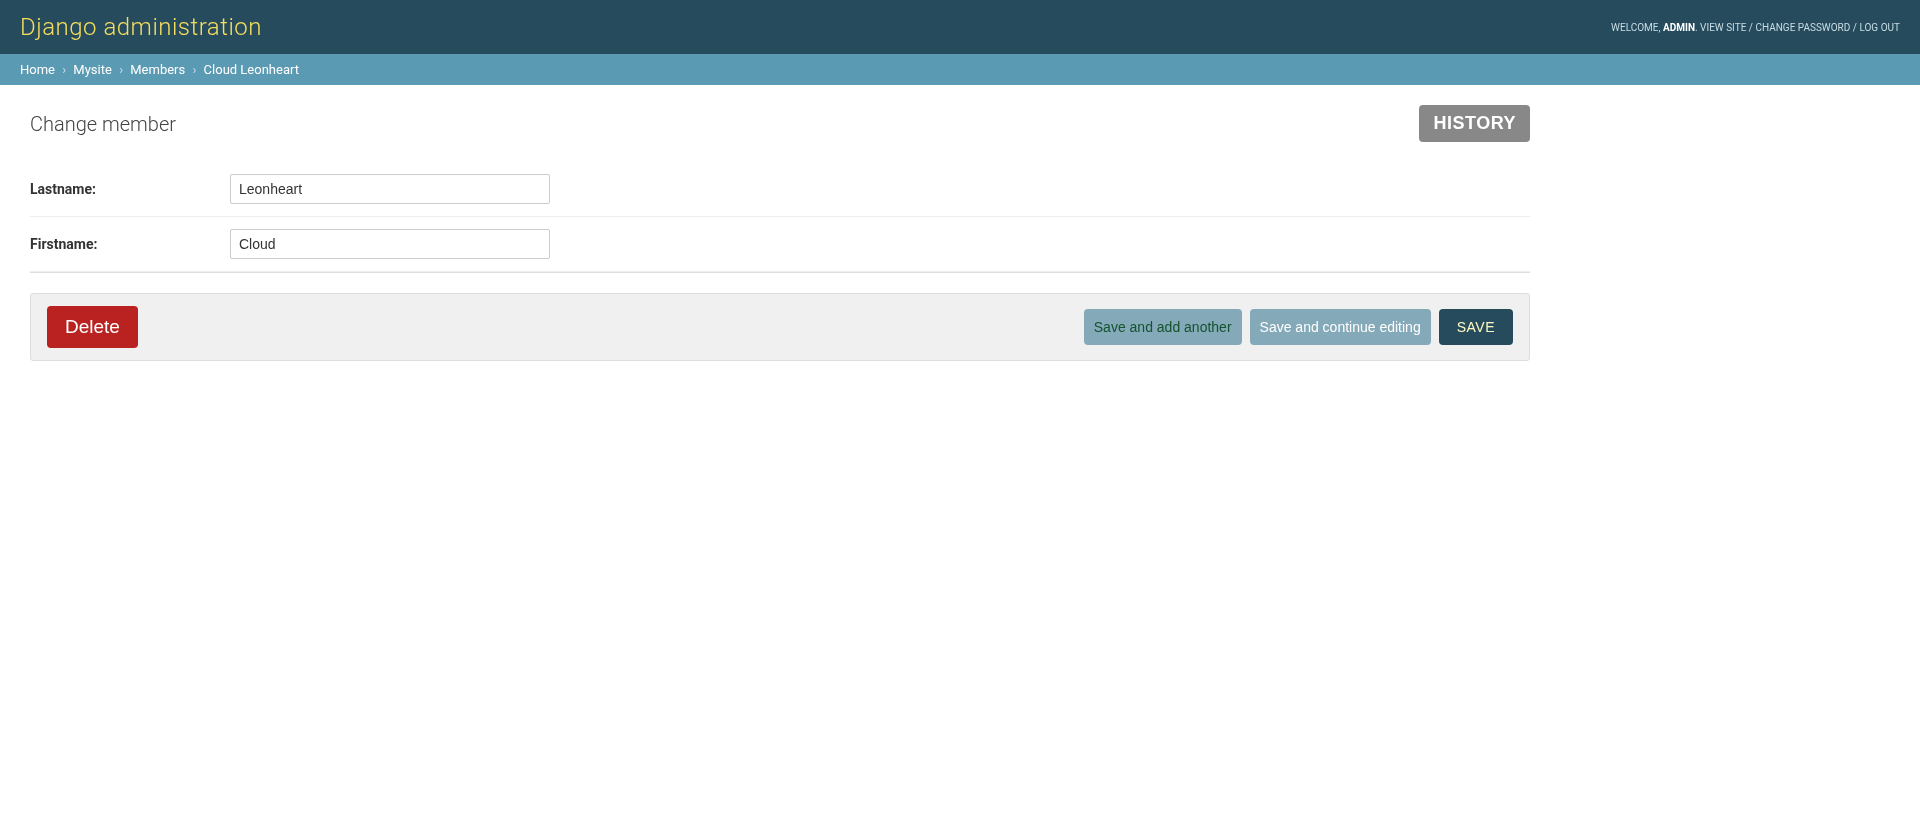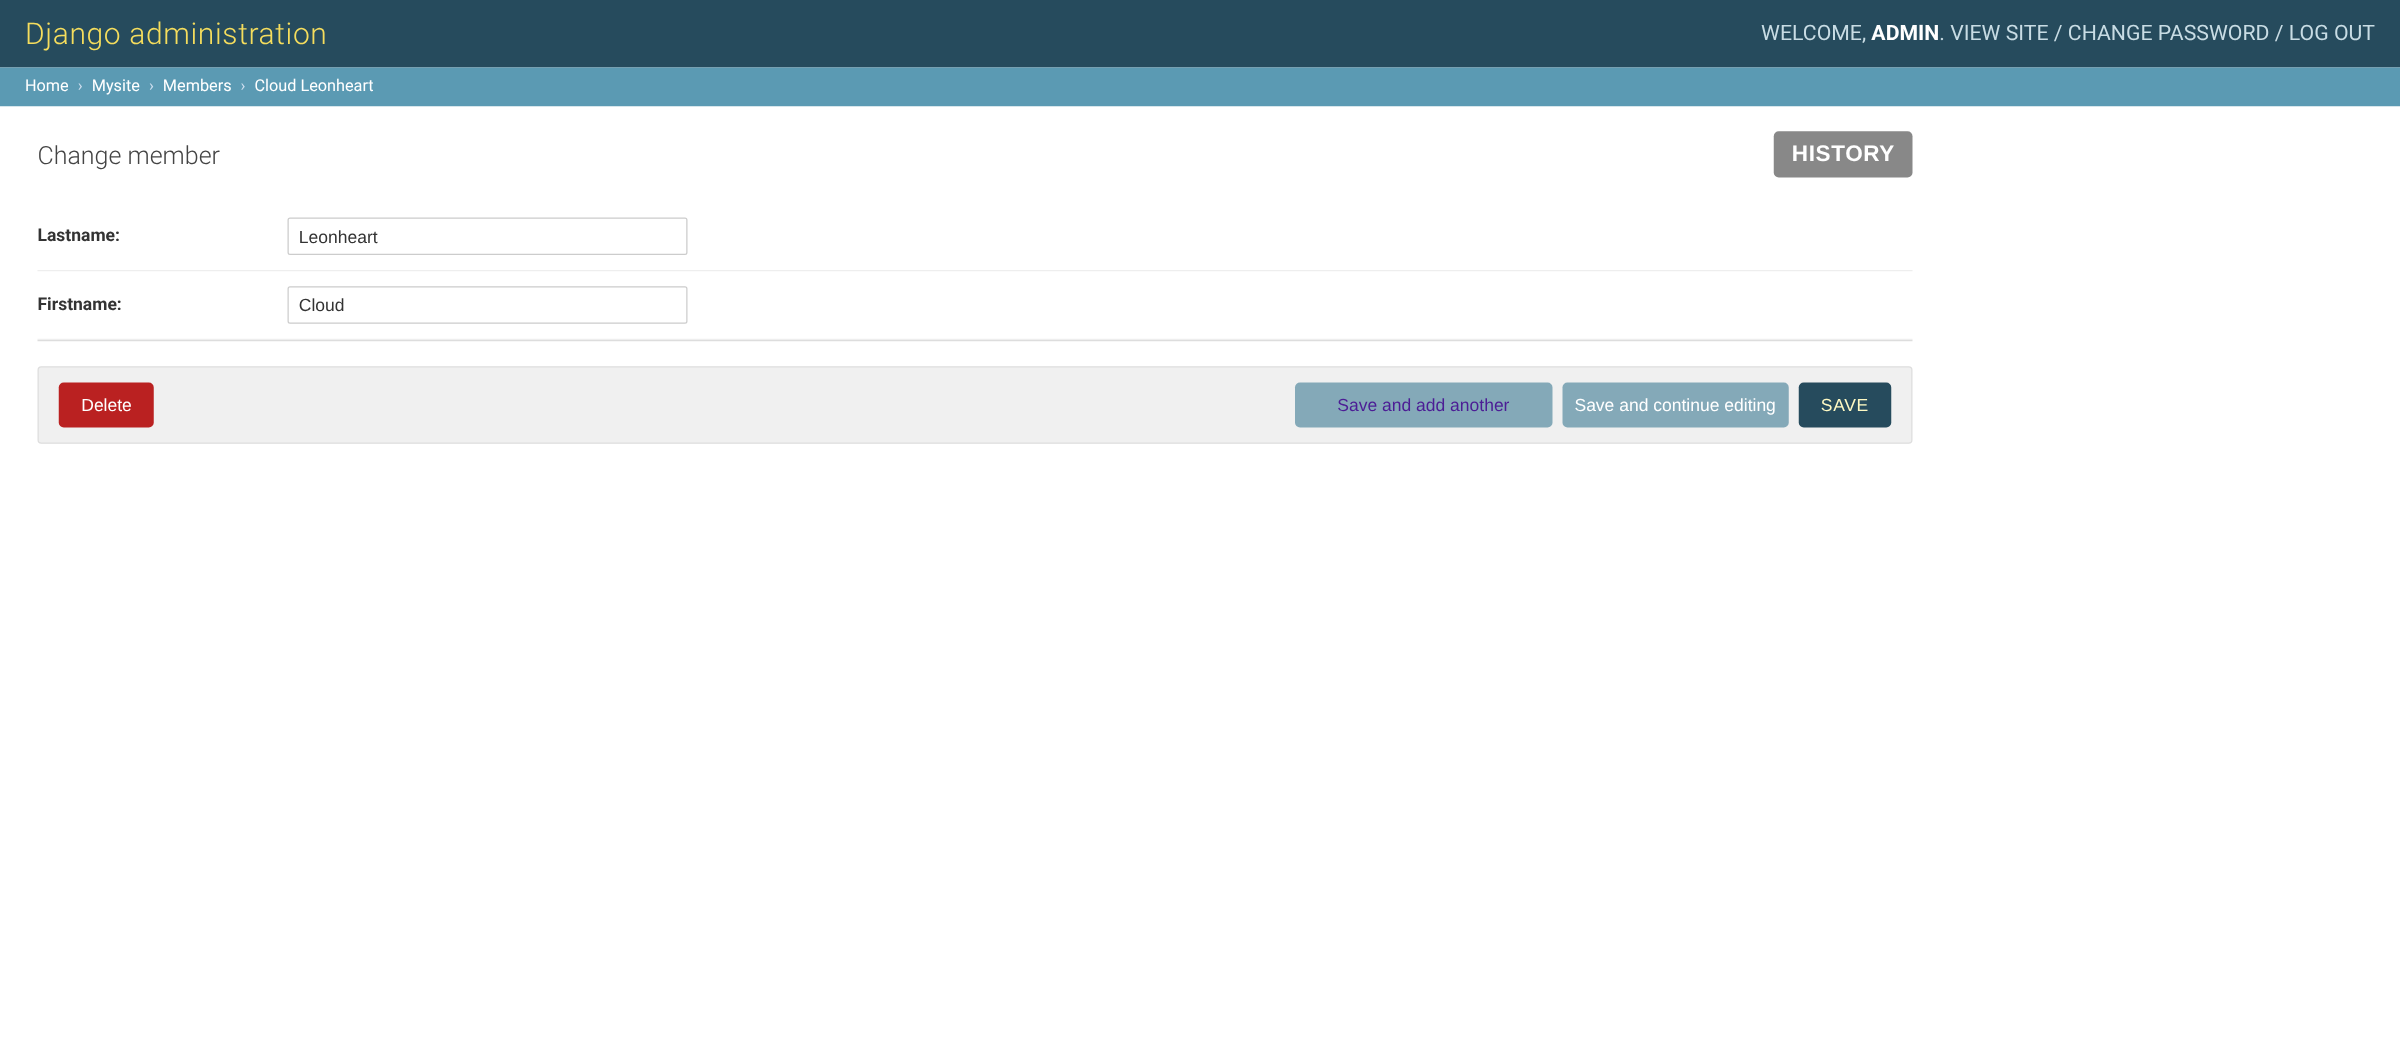--- a/index.html
+++ b/index.html
@@ -27,21 +27,21 @@
 
     #header h1 {
       color: #f5dd5d;
       font-size: 24px;
       font-weight: 300;
       letter-spacing: 0.5px;
     }
 
     #header-tools {
       color: #c8dce4;
-      font-size: 17px;
+      font-size: 10px;
       margin-left: 27px;
     }
 
     #header-tools a {
       color: #c8dce4;
       text-decoration: none;
     }
 
     #header-tools strong {
       color: #fff;
@@ -143,31 +143,31 @@
       gap: 8px;
       align-items: center;
     }
 
     .delete-button {
       background: #ba2121;
       color: #fff;
       border: none;
       border-radius: 4px;
       padding: 10px 18px;
-      font-size: 14px;
+      font-size: 19px;
       cursor: pointer;
       font-weight: 400;
     }
 
     .save-add-button {
       background: #84a9b8;
-      color: #4c1d95;
-      border: none;
-      border-radius: 4px;
-      padding: 10px 34px;
+      color: #14532d;
+      border: none;
+      border-radius: 4px;
+      padding: 10px 10px;
       font-size: 14px;
       cursor: pointer;
     }
 
     .save-continue-button {
       background: #84a9b8;
       color: #fff;
       border: none;
       border-radius: 4px;
       padding: 10px 10px;

